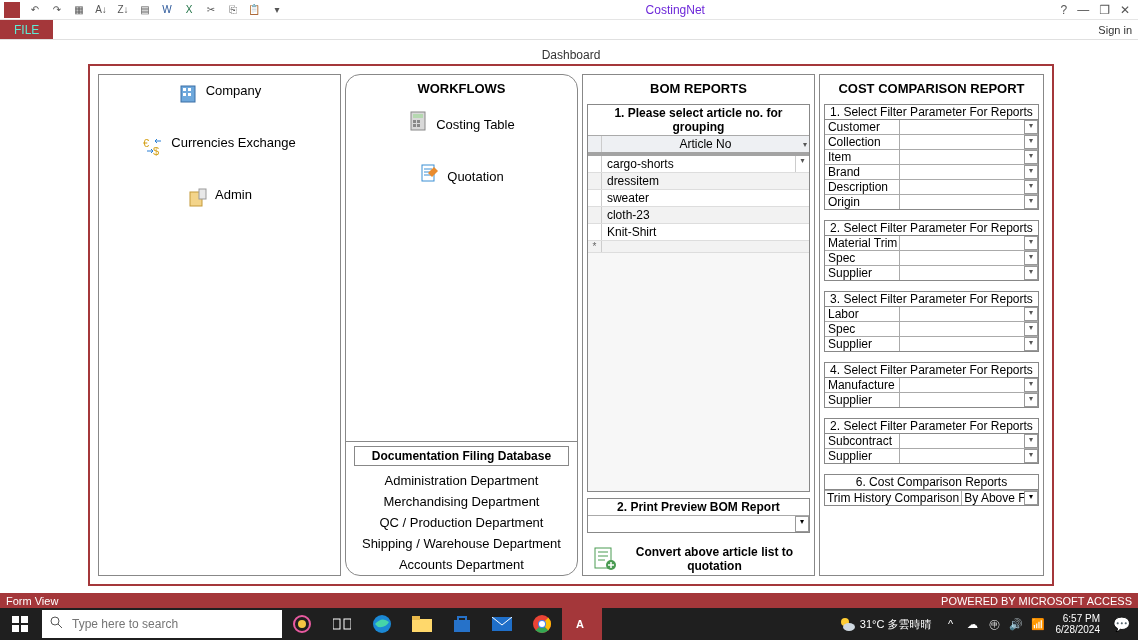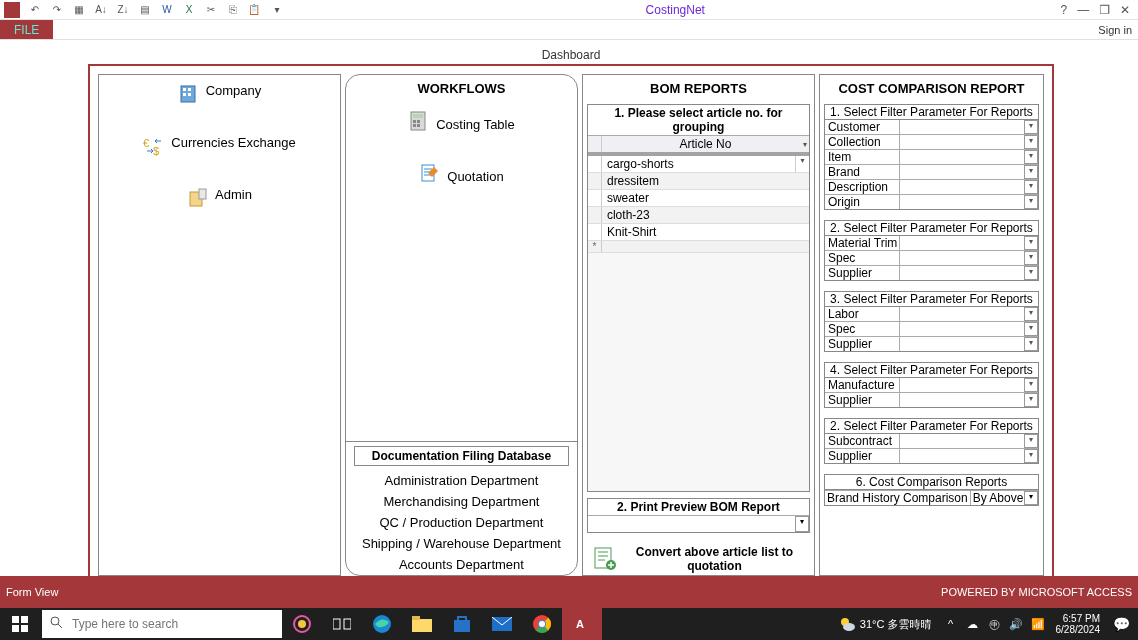--- a/index.html
+++ b/index.html
@@ -77,21 +77,21 @@
 .cc-row-label { font-size:12px; padding: 0 3px; border-right:1px solid #aaa; width: 75px; white-space:nowrap; overflow:hidden;}
 .cc-row-val { flex:1; }
 .cc-row-drop { width:14px; border:1px solid #999; font-size:8px; text-align:center; color:#555;}
 
 .cc6-row { display:flex; font-size:12px; border-top:1px solid #aaa;}
 .cc6-row .c1 { padding:0 2px; border-right:1px solid #aaa;}
 .cc6-row .c2 { padding:0 2px; flex:1; overflow:hidden; white-space:nowrap;}
 .cc6-row .drop { width:14px; border:1px solid #999; font-size:8px; text-align:center;}
 
 
-.access-status { position:absolute; bottom:32px; left:0; right:0; height:32px; background:#a4373a; color:#fff; font-size:11px; display:flex; align-items:center; padding:0 6px;}
+.access-status { position:absolute; bottom:32px; left:0; right:0; height:15px; background:#a4373a; color:#fff; font-size:11px; display:flex; align-items:center; padding:0 6px;}
 .access-status .right { margin-left:auto;}
 
 
 .taskbar { position:absolute; bottom:0; left:0; right:0; height:32px; background:#1f1f1f; display:flex; align-items:center; color:#fff; font-size:12px;}
 .taskbar .start { width:40px; height:32px; display:flex; align-items:center; justify-content:center; }
 .start svg { width:16px; height:16px;}
 .search-box { background:#fff; height:28px; width:240px; display:flex; align-items:center; padding:0 8px; margin-left:2px;}
 .search-box .sicn { width:16px; height:16px; margin-right:6px; color:#333;}
 .search-box input { border:none; outline:none; font-size:12px; flex:1; color:#666;}
 .tb-icons { display:flex; height:32px; align-items:center;}
@@ -387,21 +387,21 @@
                 <div class="cc-row">
                   <div class="cc-row-label">Supplier</div>
                   <div class="cc-row-val"></div>
                   <div class="cc-row-drop">▾</div>
                 </div>
               </div>
           </div>
           <div class="cc-sec">
             <div class="cc-sec-title">6. Cost Comparison Reports</div>
             <div class="cc6-row">
-              <div class="c1">Brand History Comparison</div>
+              <div class="c1">Trim History Comparison</div>
               <div class="c2">By Above Filt</div>
               <div class="drop">▾</div>
             </div>
           </div>
         </div>
       </div>
 
     </div>
   </div>
 </div>

